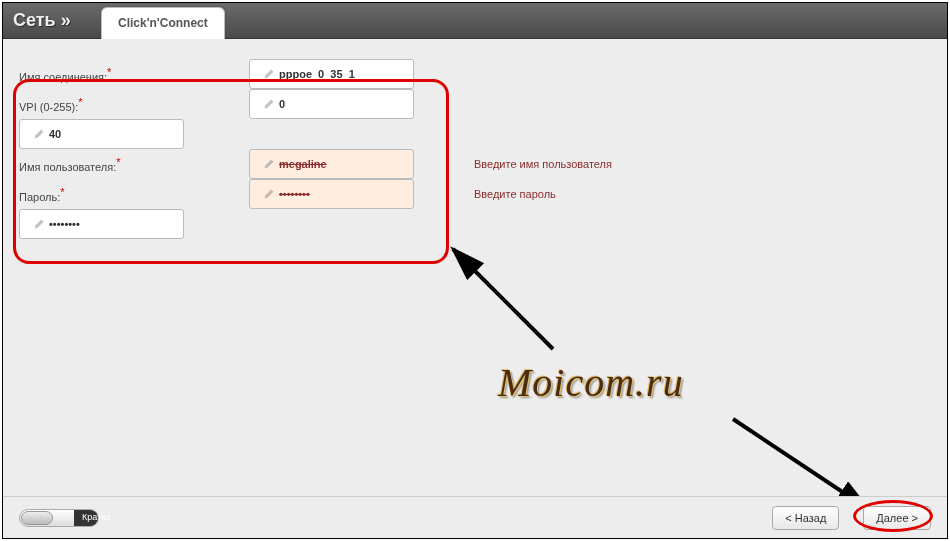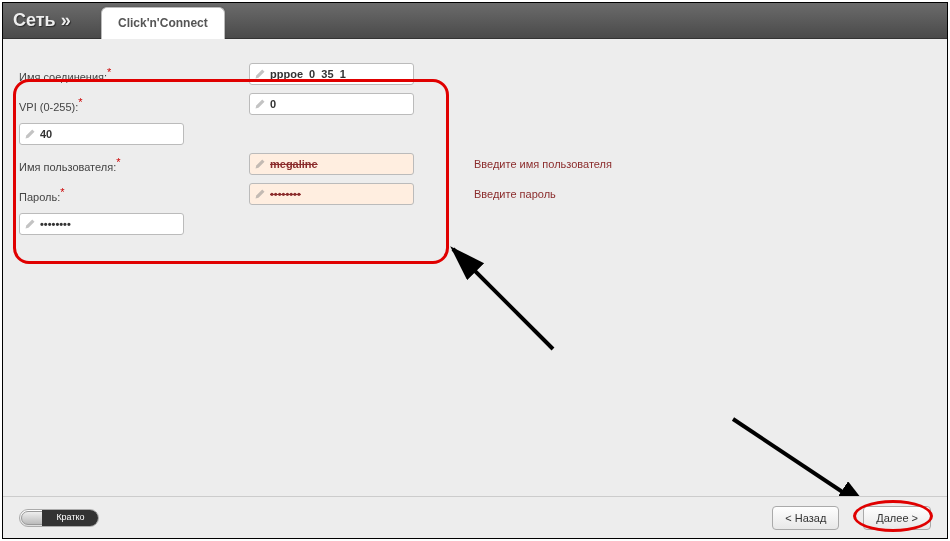--- a/index.html
+++ b/index.html
@@ -57,27 +57,27 @@
     font-size: 11px;
     color: #444;
   }
   .form-label {
     width: 230px;
     padding-left: 0;
   }
   .req { color: #c00; font-size: 11px; vertical-align: super; }
   .input-wrap {
     width: 165px;
-    height: 22px;
+    height: 30px;
     border: 1px solid #bbb;
     border-radius: 3px;
     background: #fff;
     display: flex;
     align-items: center;
-    padding: 0 4px;
+    padding: 0 13px;
     gap: 4px;
   }
   .input-wrap.error {
     background: #ffeee0;
   }
   .input-wrap input {
     border: none;
     outline: none;
     background: transparent;
     font-size: 11px;
@@ -142,21 +142,21 @@
   .toggle-label {
     background: #333;
     color: #fff;
     height: 100%;
     border-radius: 0 10px 10px 0;
     padding: 2px 7px 0 8px;
     font-size: 9px;
     position: absolute;
     right: 0;
     top: 0;
-    width: 56px;
+    width: 24px;
     text-align: center;
   }
   .spacer { flex: 1; }
   .btn {
     height: 24px;
     padding: 0 12px;
     font-size: 11px;
     border: 1px solid #aaa;
     border-radius: 4px;
     background: linear-gradient(#fefefe,#e8e8e8);
@@ -286,20 +286,21 @@
 
     <svg class="arrow" style="left:720px;top:370px" width="160" height="120">
       <defs>
           <marker id="ah2" markerWidth="10" markerHeight="10" refX="8" refY="3" orient="auto">
             <path d="M0,0 L0,6 L9,3 z" fill="#000"></path>
           </marker>
         </defs>
       <line x1="10" y1="10" x2="145" y2="100" stroke="#000" stroke-width="4" marker-end="url(#ah2)"></line>
     </svg>
 
+    <div class="watermark">Moicom.ru</div>
 
     <div class="footer">
       <div class="toggle">
         <div class="toggle-knob"></div>
         <div class="toggle-label">Кратко</div>
       </div>
       <div class="spacer"></div>
       <button class="btn">&lt; Назад</button>
       <button class="btn">Далее &gt;</button>
       <div class="btn-highlight"></div>

